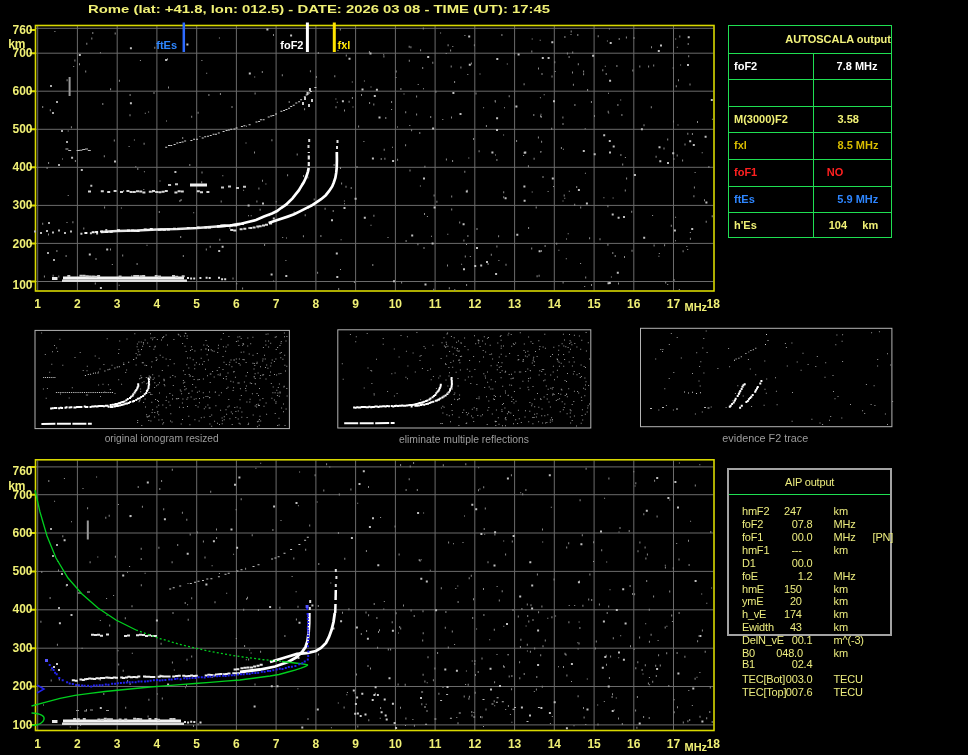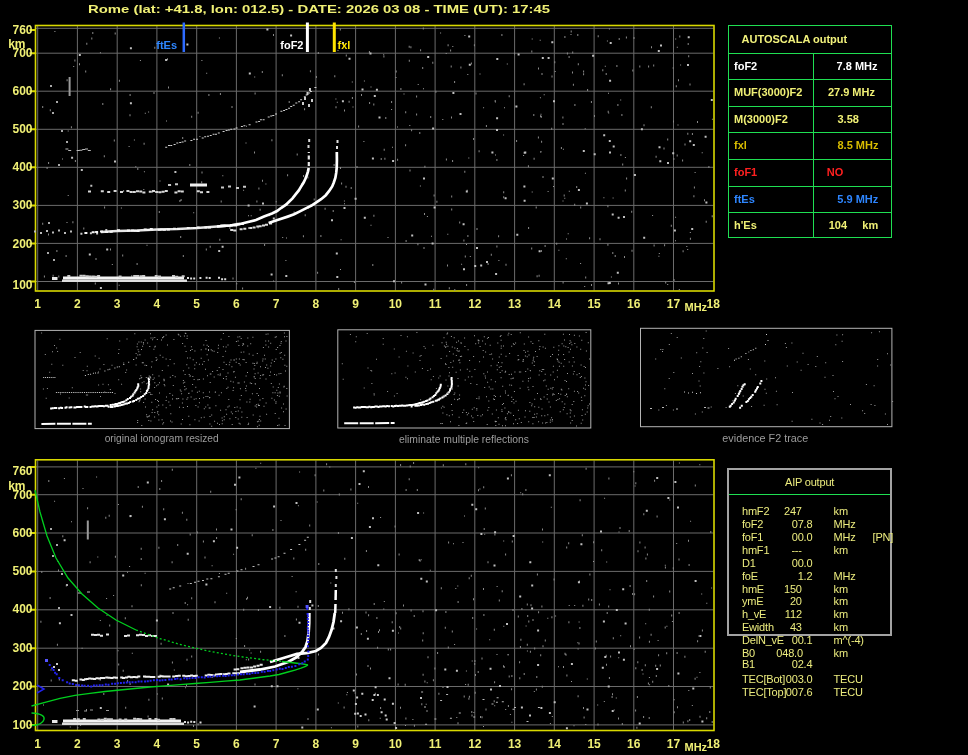--- a/index.html
+++ b/index.html
@@ -1,16 +1,16 @@
 <!DOCTYPE html>
 <html><head><meta charset="utf-8"><style>
 *{margin:0;padding:0;box-sizing:border-box}
 html,body{width:968px;height:755px;background:#000;overflow:hidden;position:relative;font-family:"Liberation Sans",sans-serif}
 #autotbl{position:absolute;left:727.5px;top:24.5px;width:164.5px;height:213px;border:1px solid #1fdf52;font-weight:bold;font-size:11px}
-.ahdr{position:absolute;top:0;left:13px;width:100%;height:27px;line-height:27px;text-align:left;color:#f2f27c}
+.ahdr{position:absolute;top:0;left:0;width:100%;height:27px;line-height:27px;text-align:right;color:#f2f27c}
 .asep{position:absolute;left:0;width:100%;height:0;border-top:1px solid #1fdf52}
 .acol{position:absolute;left:84.9px;top:27.1px;bottom:0;width:0;border-left:1px solid #1fdf52}
 .ar{position:absolute;left:0;width:100%;height:26.6px;line-height:26.6px}
 .al{position:absolute;left:5.5px}
 .av{position:absolute}
 #aiptbl{position:absolute;left:727.3px;top:468.3px;width:164.6px;height:168px;border:2px solid #a3a3a3;font-size:11px;color:#ecec7e;letter-spacing:-0.2px}
 .phdr{position:absolute;top:0;left:0;width:100%;height:24.8px;line-height:24.8px;text-align:center;border-bottom:1px solid #1fdf52}
 .pr{position:absolute;left:0;width:100%;height:13px;line-height:13px}
 .pl{position:absolute;left:12.7px}
 .pv{position:absolute;text-align:right}
@@ -192,24 +192,20 @@
     <div class="asep" style="top:80.3px"></div>
     <div class="asep" style="top:106.9px"></div>
     <div class="asep" style="top:133.5px"></div>
     <div class="asep" style="top:160.1px"></div>
     <div class="asep" style="top:186.7px"></div>
 <div class="acol"></div>
 <div class="ar" style="top:27.1px;color:#ffffff">
       <span class="al">foF2</span>
       <span class="av" style="left:108.1px">7.8 MHz</span>
     </div>
-    <div class="ar" style="top:53.7px;color:#f0f075">
-      <span class="al">MUF(3000)F2</span>
-      <span class="av" style="left:99.4px">27.9 MHz</span>
-    </div>
     <div class="ar" style="top:80.3px;color:#f0f075">
       <span class="al">M(3000)F2</span>
       <span class="av" style="left:109px">3.58</span>
     </div>
     <div class="ar" style="top:106.9px;color:#d8bc00">
       <span class="al">fxl</span>
       <span class="av" style="left:109px">8.5 MHz</span>
     </div>
     <div class="ar" style="top:133.5px;color:#ff2020">
       <span class="al">foF1</span>
@@ -261,32 +257,32 @@
       <span class="pv" style="right:88.1px">150</span>
       <span class="pu">km</span>
     </div>
     <div class="pr" style="top:125.2px">
       <span class="pl">ymE</span>
       <span class="pv" style="right:88.1px">20</span>
       <span class="pu">km</span>
     </div>
     <div class="pr" style="top:138.1px">
       <span class="pl">h_vE</span>
-      <span class="pv" style="right:88.1px">112</span>
+      <span class="pv" style="right:88.1px">174</span>
       <span class="pu">km</span>
     </div>
     <div class="pr" style="top:151.0px">
       <span class="pl">Ewidth</span>
       <span class="pv" style="right:88.1px">43</span>
       <span class="pu">km</span>
     </div>
     <div class="pr" style="top:163.9px">
       <span class="pl">DelN_vE</span>
       <span class="pv" style="right:77.5px">00.1</span>
-      <span class="pu">m^(-4)</span>
+      <span class="pu">m^(-3)</span>
     </div>
     <div class="pr" style="top:176.8px">
       <span class="pl">B0</span>
       <span class="pv" style="right:87px">048.0</span>
       <span class="pu">km</span>
     </div>
     <div class="pr" style="top:188px">
       <span class="pl">B1</span>
       <span class="pv" style="right:77.5px">02.4</span>
     </div>

